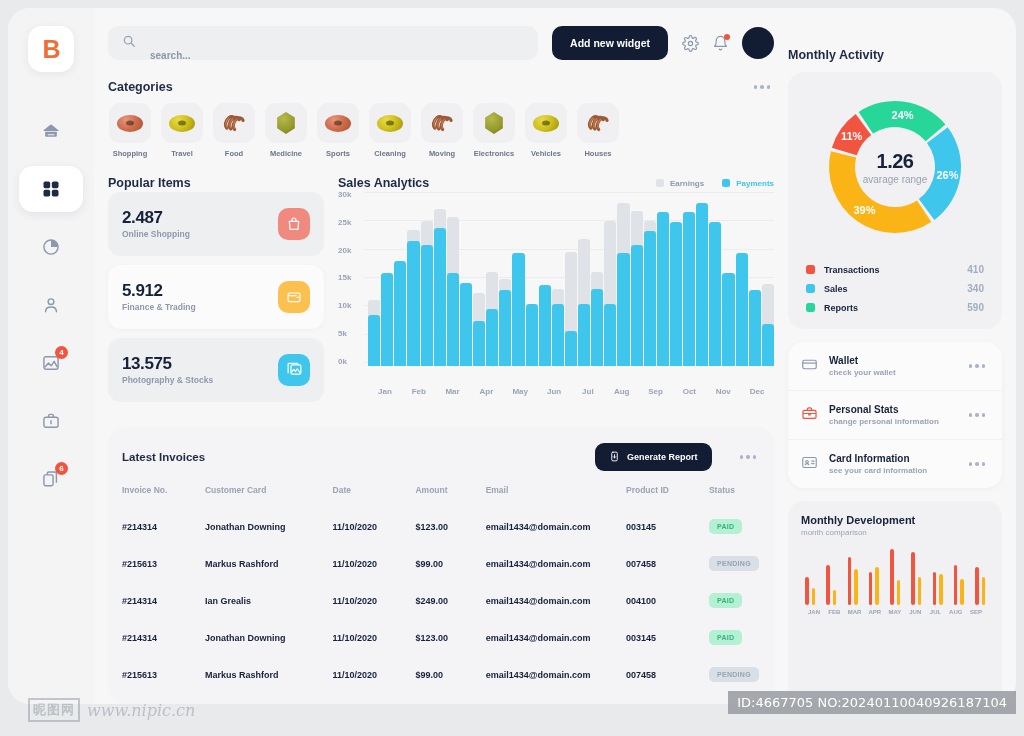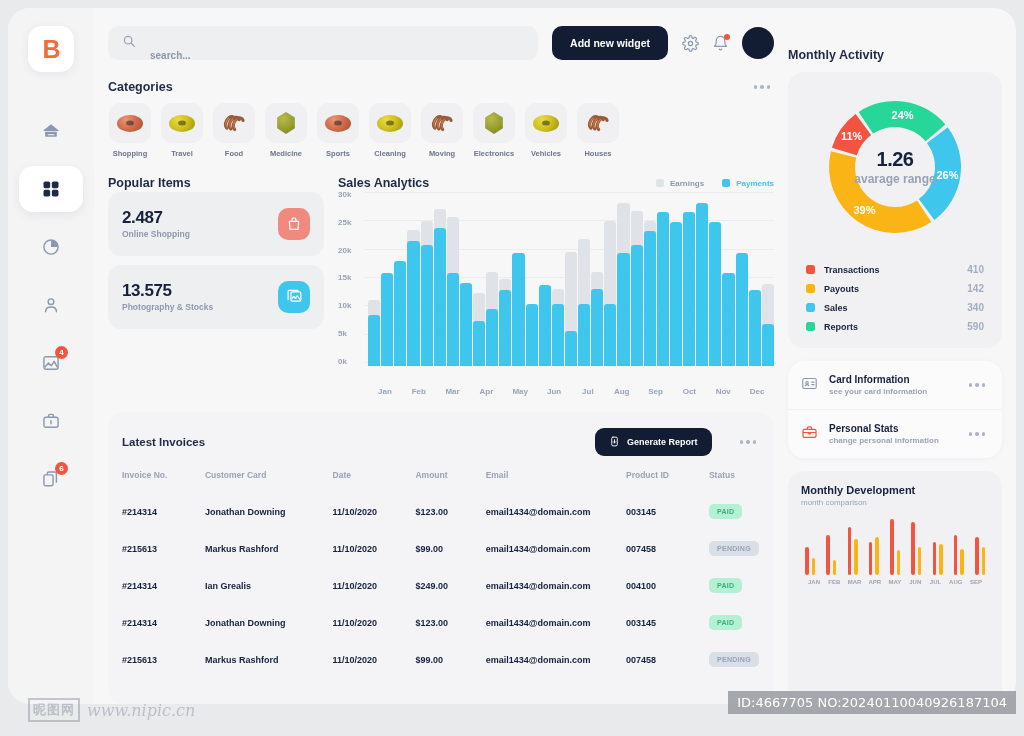--- a/index.html
+++ b/index.html
@@ -252,21 +252,21 @@
     padding: 14px 14px 12px 14px;
   }
   .donut-wrap { display: flex; justify-content: center; position: relative; }
   .donut-center {
     position: absolute; left: 0; right: 0; top: 50%;
     transform: translateY(-50%);
     text-align: center;
     pointer-events: none;
   }
   .donut-val { font-size: 20px; font-weight: bold; color: #16213c; letter-spacing: -.5px; }
-  .donut-lab { font-size: 12px; font-weight: bold; color: #97a2b4; margin-top: 1px; }
+  .donut-lab { font-size: 10px; font-weight: normal; color: #97a2b4; margin-top: 1px; }
   .act-legend { margin-top: 12px; }
   .act-row { display: flex; align-items: center; padding: 4px 4px; }
   .act-sw { width: 9px; height: 9px; border-radius: 2.5px; flex: 0 0 9px; }
   .act-name { font-size: 9px; font-weight: bold; color: #16213c; margin-left: 9px; flex: 1; }
   .act-num { font-size: 10px; font-weight: bold; color: #a3adbe; }
 
   .card-links {
     background: #fbfbfc;
     border-radius: 16px;
     margin-top: 13px;
@@ -555,20 +555,33 @@
           <div id="pop-list">
               <div class="pop-card shade">
                 <div>
                   <div class="pop-val">2.487</div>
                   <div class="pop-sub">Online Shopping</div>
                 </div>
                 <div class="pop-ico" style="background:#F08A7E">
                   <svg width="16" height="16" viewBox="0 0 24 24" fill="none" stroke="#fff" stroke-width="1.8" stroke-linejoin="round">
                     <path d="M5 8h14l-1 12H6L5 8z"></path>
                     <path d="M9 8V6a3 3 0 016 0v2"></path>
+                  </svg>
+                </div>
+              </div>
+              <div class="pop-card plain">
+                <div>
+                  <div class="pop-val">5.912</div>
+                  <div class="pop-sub">Finance &amp; Trading</div>
+                </div>
+                <div class="pop-ico" style="background:#FBC04E">
+                  <svg width="16" height="16" viewBox="0 0 24 24" fill="none" stroke="#fff" stroke-width="1.8" stroke-linejoin="round">
+                    <rect x="3" y="6" width="18" height="13" rx="2.5"></rect>
+                    <path d="M16 12.5h3.5"></path>
+                    <path d="M3 10h13"></path>
                   </svg>
                 </div>
               </div>
               <div class="pop-card shade">
                 <div>
                   <div class="pop-val">13.575</div>
                   <div class="pop-sub">Photography &amp; Stocks</div>
                 </div>
                 <div class="pop-ico" style="background:#3FC6EC">
                   <svg width="17" height="17" viewBox="0 0 24 24" fill="none" stroke="#fff" stroke-width="1.7" stroke-linejoin="round">
@@ -856,62 +869,72 @@
             <div class="donut-lab">avarage range</div>
           </div>
         </div>
         <div class="act-legend" id="act-legend">
             <div class="act-row">
               <span class="act-sw" style="background:#F1543F"></span>
               <span class="act-name">Transactions</span>
               <span class="act-num">410</span>
             </div>
             <div class="act-row">
-              <span class="act-sw" style="background:#FBB416"></span>
-              <span class="act-name">Payouts</span>
-              <span class="act-num">142</span>
-            </div>
-            <div class="act-row">
               <span class="act-sw" style="background:#3FC6EC"></span>
               <span class="act-name">Sales</span>
               <span class="act-num">340</span>
             </div>
             <div class="act-row">
               <span class="act-sw" style="background:#27D79A"></span>
               <span class="act-name">Reports</span>
               <span class="act-num">590</span>
             </div>
           </div>
       </div>
 
       <div class="card-links" id="links">
+          <div class="link-row">
+            <span><svg width="17" height="17" viewBox="0 0 24 24" fill="none" stroke="#8b98ad" stroke-width="1.7">
+                <rect x="2.5" y="6" width="19" height="12" rx="2"></rect>
+                <path d="M2.5 10h19"></path>
+              </svg></span>
+            <div class="link-txt">
+              <div class="link-t">Wallet</div>
+              <div class="link-s">check your wallet</div>
+            </div>
+            <div class="dots">
+              <i></i>
+              <i></i>
+              <i></i>
+            </div>
+          </div>
+          <div class="link-row">
+            <span><svg width="17" height="17" viewBox="0 0 24 24" fill="none" stroke="#F1543F" stroke-width="1.7">
+                <rect x="2.8" y="7.5" width="18.4" height="11.5" rx="2"></rect>
+                <path d="M9 7.5V6a2 2 0 012-2h2a2 2 0 012 2v1.5M2.8 12h18.4M11 12v2h2v-2"></path>
+              </svg></span>
+            <div class="link-txt">
+              <div class="link-t">Personal Stats</div>
+              <div class="link-s">change personal information</div>
+            </div>
+            <div class="dots">
+              <i></i>
+              <i></i>
+              <i></i>
+            </div>
+          </div>
           <div class="link-row">
             <span><svg width="17" height="17" viewBox="0 0 24 24" fill="none" stroke="#8b98ad" stroke-width="1.6">
                 <rect x="2.5" y="5" width="19" height="14" rx="2"></rect>
                 <circle cx="8.5" cy="11" r="1.8"></circle>
                 <path d="M5.8 15.6c.4-1.4 1.5-2 2.7-2s2.3.6 2.7 2M14.5 10h4.5M14.5 13.5h4.5"></path>
               </svg></span>
             <div class="link-txt">
               <div class="link-t">Card Information</div>
               <div class="link-s">see your card information</div>
-            </div>
-            <div class="dots">
-              <i></i>
-              <i></i>
-              <i></i>
-            </div>
-          </div>
-          <div class="link-row">
-            <span><svg width="17" height="17" viewBox="0 0 24 24" fill="none" stroke="#F1543F" stroke-width="1.7">
-                <rect x="2.8" y="7.5" width="18.4" height="11.5" rx="2"></rect>
-                <path d="M9 7.5V6a2 2 0 012-2h2a2 2 0 012 2v1.5M2.8 12h18.4M11 12v2h2v-2"></path>
-              </svg></span>
-            <div class="link-txt">
-              <div class="link-t">Personal Stats</div>
-              <div class="link-s">change personal information</div>
             </div>
             <div class="dots">
               <i></i>
               <i></i>
               <i></i>
             </div>
           </div>
         </div>
 
       <div class="card-dev">

